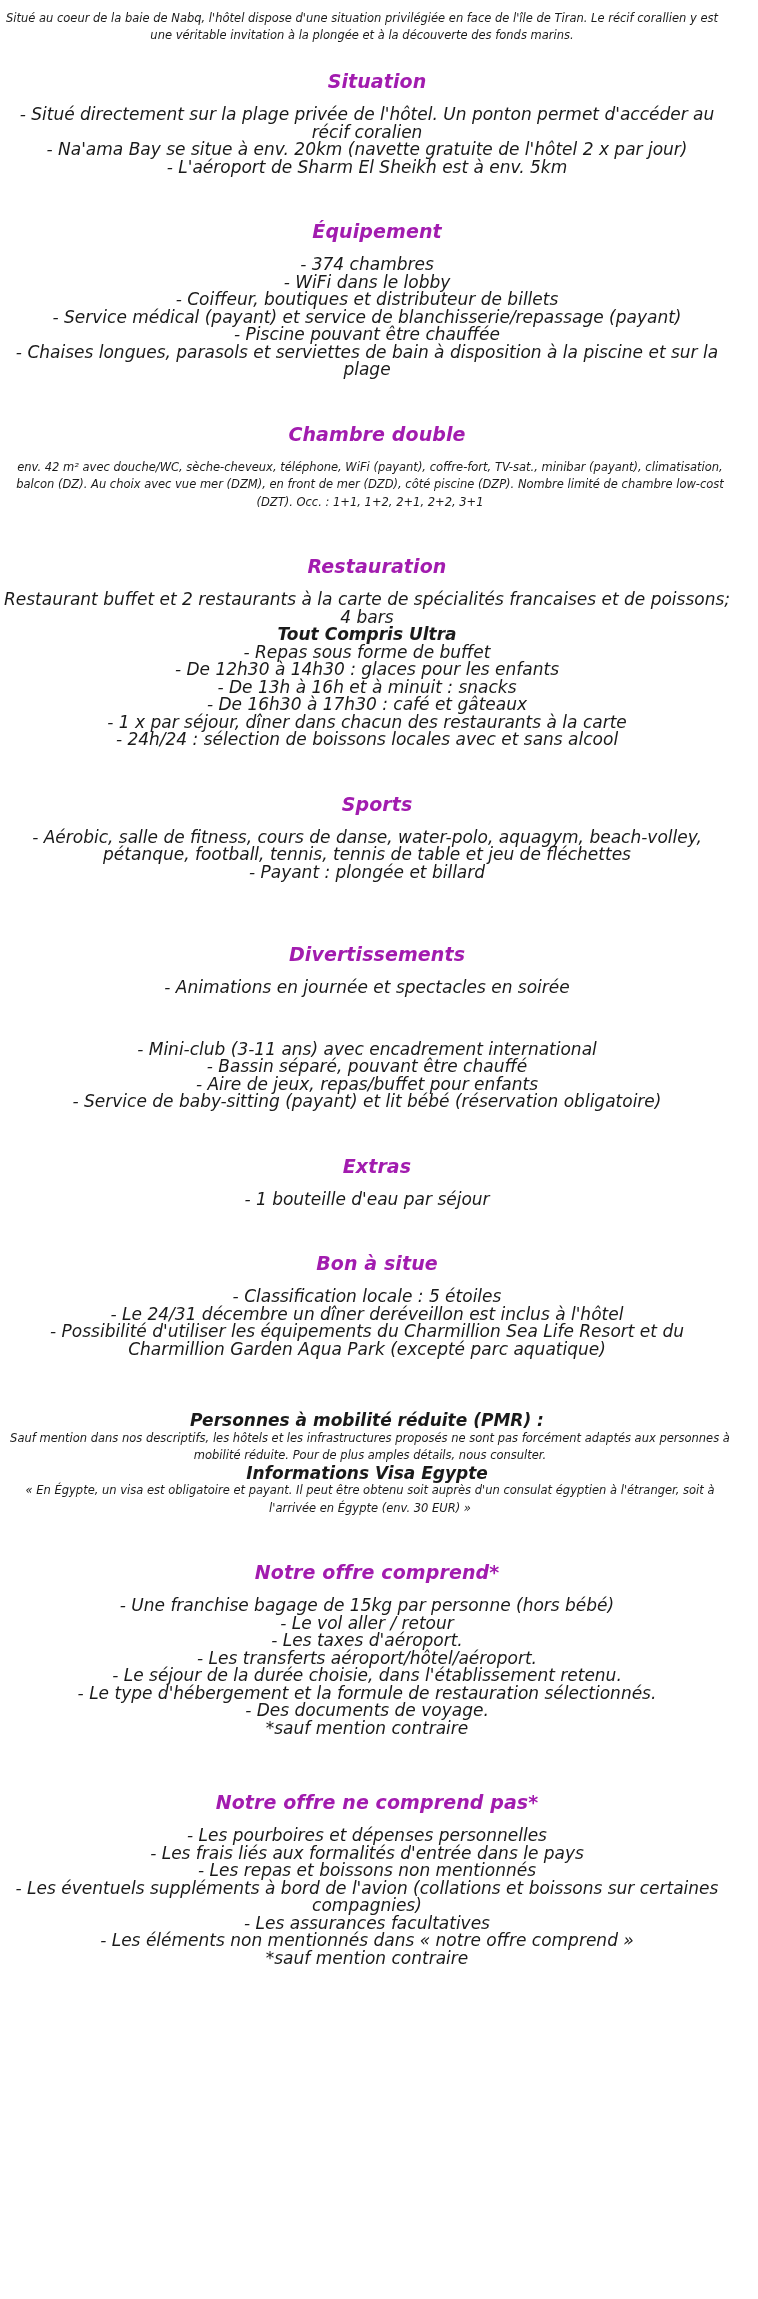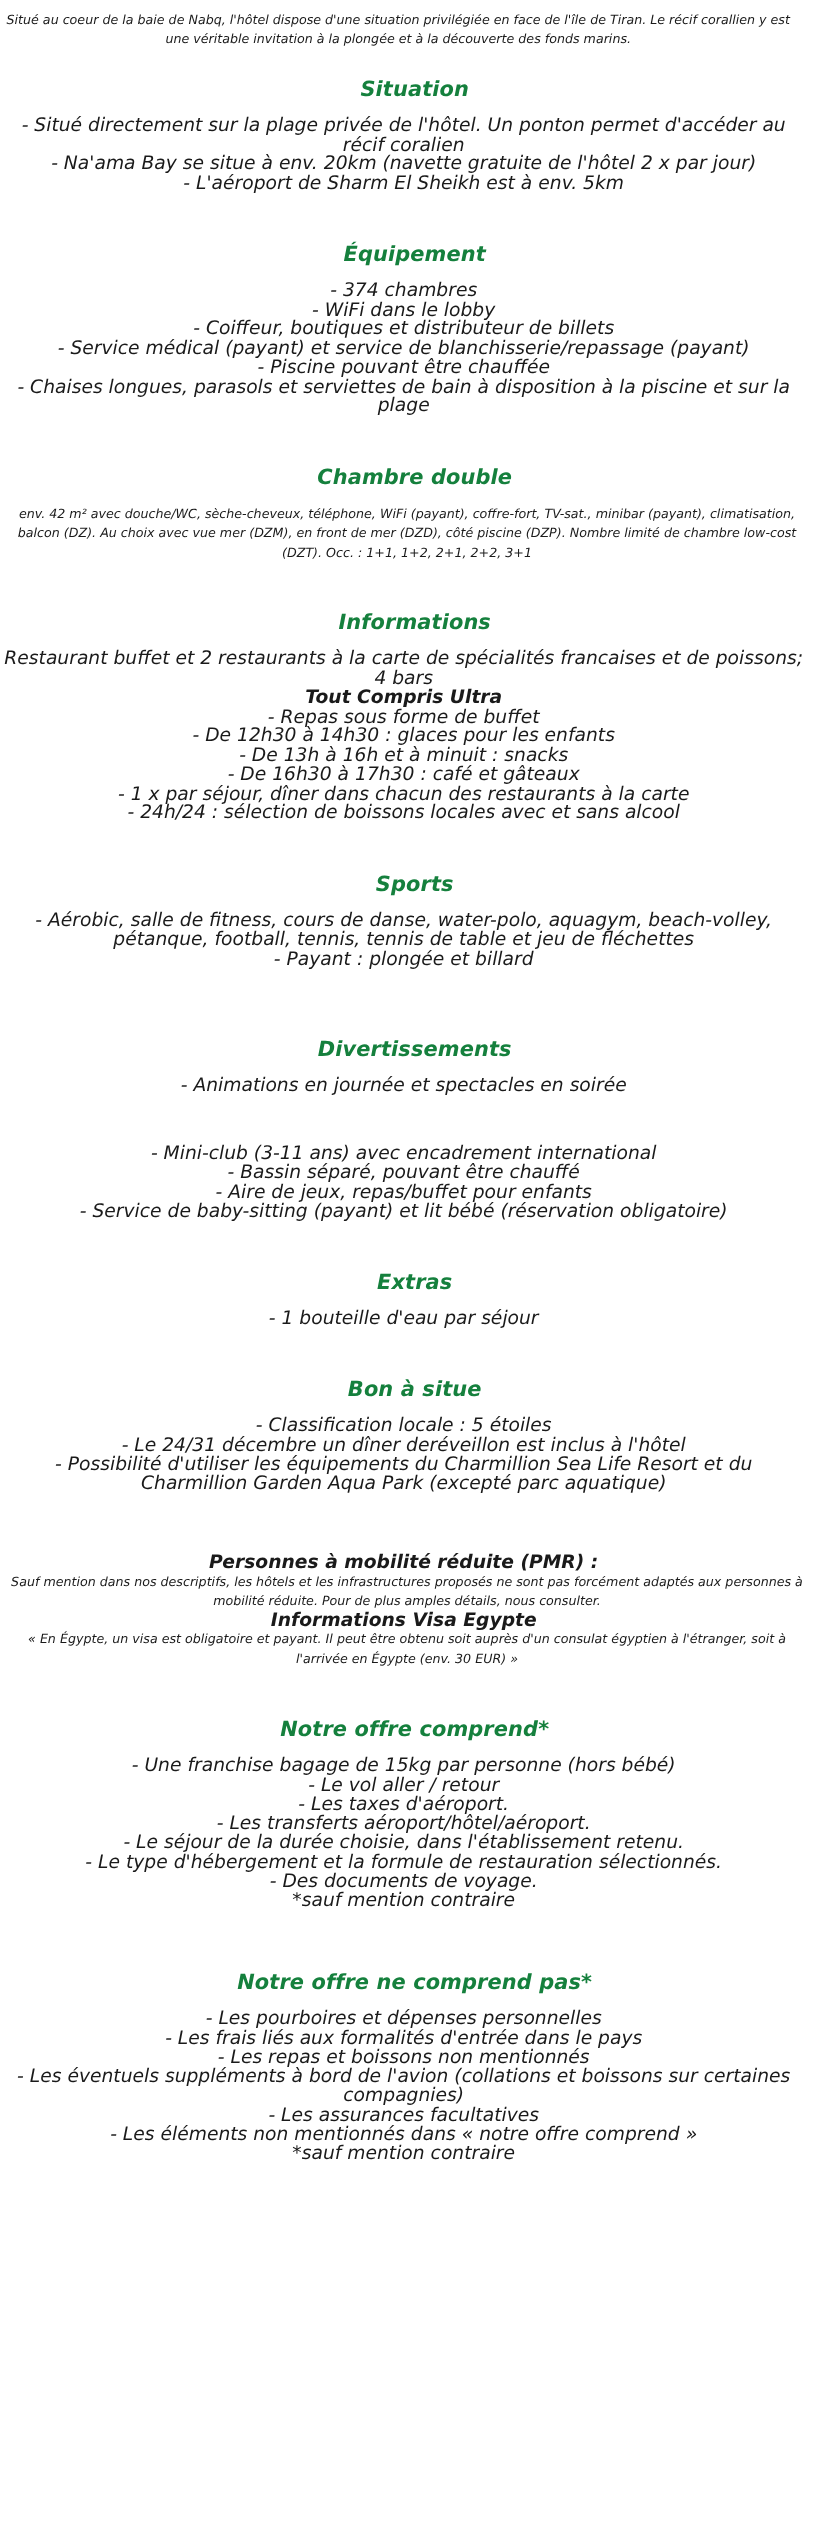--- a/index.html
+++ b/index.html
@@ -32,21 +32,21 @@
     line-height: 17px;
     color: #1a1a1a;
     margin-bottom: 26px;
     padding-right: 30px;
   }
   h2.section {
     font-style: italic;
     font-weight: bold;
     font-size: 19px;
     line-height: 22px;
-    color: #15803d;
+    color: #a21caf;
     margin: 0 0 14px 0;
     letter-spacing: 0.1px;
   }
   .block {
     margin-bottom: 26px;
   }
   .block:last-child {
     margin-bottom: 0;
   }
   .line {
@@ -99,21 +99,21 @@
     <div class="spacer-md"></div>
 
     <div class="block">
       <h2 class="section">Chambre double</h2>
       <div class="para">env. 42 m² avec douche/WC, sèche-cheveux, téléphone, WiFi (payant), coffre-fort, TV-sat., minibar (payant), climatisation, balcon (DZ). Au choix avec vue mer (DZM), en front de mer (DZD), côté piscine (DZP). Nombre limité de chambre low-cost (DZT). Occ. : 1+1, 1+2, 2+1, 2+2, 3+1</div>
     </div>
 
     <div class="spacer-md"></div>
 
     <div class="block">
-      <h2 class="section">Informations</h2>
+      <h2 class="section">Restauration</h2>
       <div class="line">Restaurant buffet et 2 restaurants à la carte de spécialités francaises et de poissons; 4 bars</div>
       <div class="line bold">Tout Compris Ultra</div>
       <div class="line">- Repas sous forme de buffet</div>
       <div class="line">- De 12h30 à 14h30 : glaces pour les enfants</div>
       <div class="line">- De 13h à 16h et à minuit : snacks</div>
       <div class="line">- De 16h30 à 17h30 : café et gâteaux</div>
       <div class="line">- 1 x par séjour, dîner dans chacun des restaurants à la carte</div>
       <div class="line">- 24h/24 : sélection de boissons locales avec et sans alcool</div>
     </div>
 

